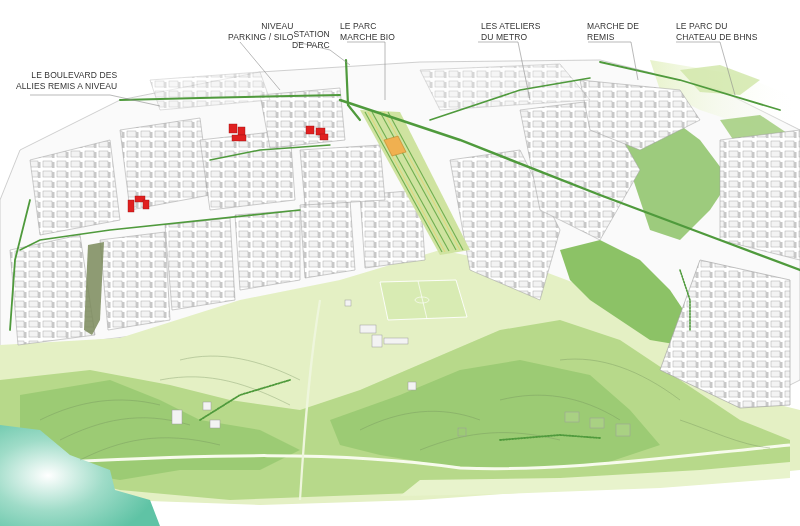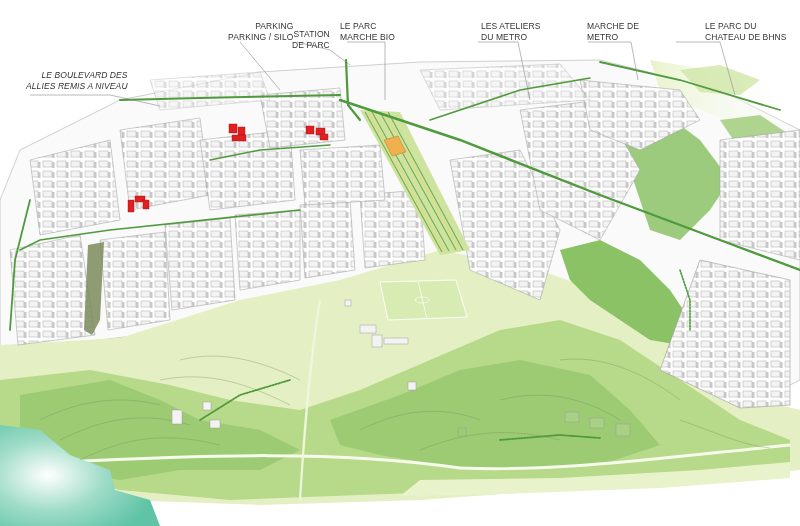--- a/index.html
+++ b/index.html
@@ -172,46 +172,46 @@
     <polyline points="30,95 110,95 160,106"></polyline>
     <polyline points="240,42 280,90"></polyline>
     <polyline points="297,42 330,50 350,65"></polyline>
     <polyline points="347,42 385,42 385,100"></polyline>
     <polyline points="478,42 518,42 530,100"></polyline>
     <polyline points="588,42 631,42 638,80"></polyline>
     <polyline points="676,42 720,42 735,95"></polyline>
   </g>
 </svg>
 
-<div class="callout right" style="left:26px; top:70px;font-style:italic;">
+<div class="callout right" style="left:16px; top:70px;">
   <span class="line">LE BOULEVARD DES</span>
   <span class="line">ALLIES REMIS A NIVEAU</span>
 </div>
 
 <div class="callout right" style="left:228px; top:21px;">
-  <span class="line">PARKING</span>
+  <span class="line">NIVEAU</span>
   <span class="line">PARKING / SILO</span>
 </div>
 
 <div class="callout right" style="left:292px; top:21px;margin-top:8px;">
   <span class="line">STATION</span>
   <span class="line">DE PARC</span>
 </div>
 
 <div class="callout left" style="left:340px; top:21px;">
   <span class="line">LE PARC</span>
   <span class="line">MARCHE BIO</span>
 </div>
 
 <div class="callout left" style="left:481px; top:21px;">
   <span class="line">LES ATELIERS</span>
   <span class="line">DU METRO</span>
 </div>
 
 <div class="callout left" style="left:587px; top:21px;">
   <span class="line">MARCHE DE</span>
-  <span class="line">METRO</span>
-</div>
-
-<div class="callout left" style="left:676px; top:21px;margin-left:29px;">
+  <span class="line">REMIS</span>
+</div>
+
+<div class="callout left" style="left:676px; top:21px;">
   <span class="line">LE PARC DU</span>
   <span class="line">CHATEAU DE BHNS</span>
 </div>
 
 </body></html>

